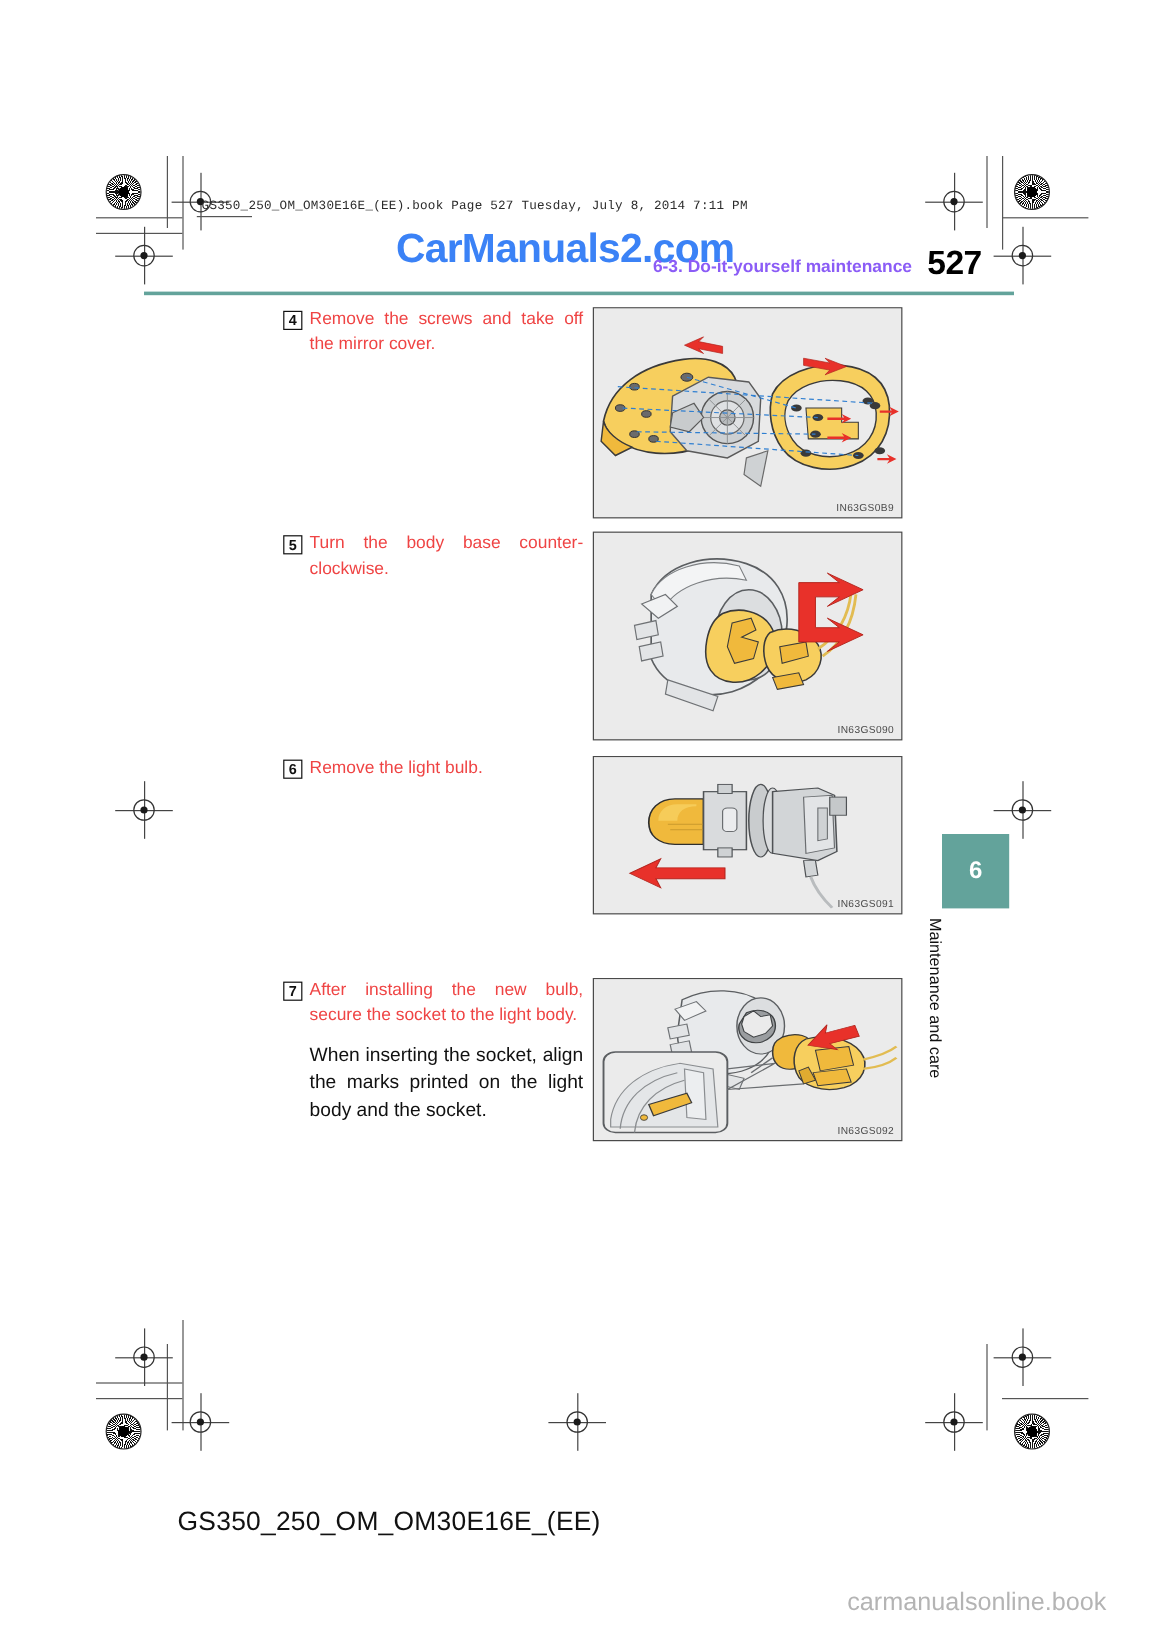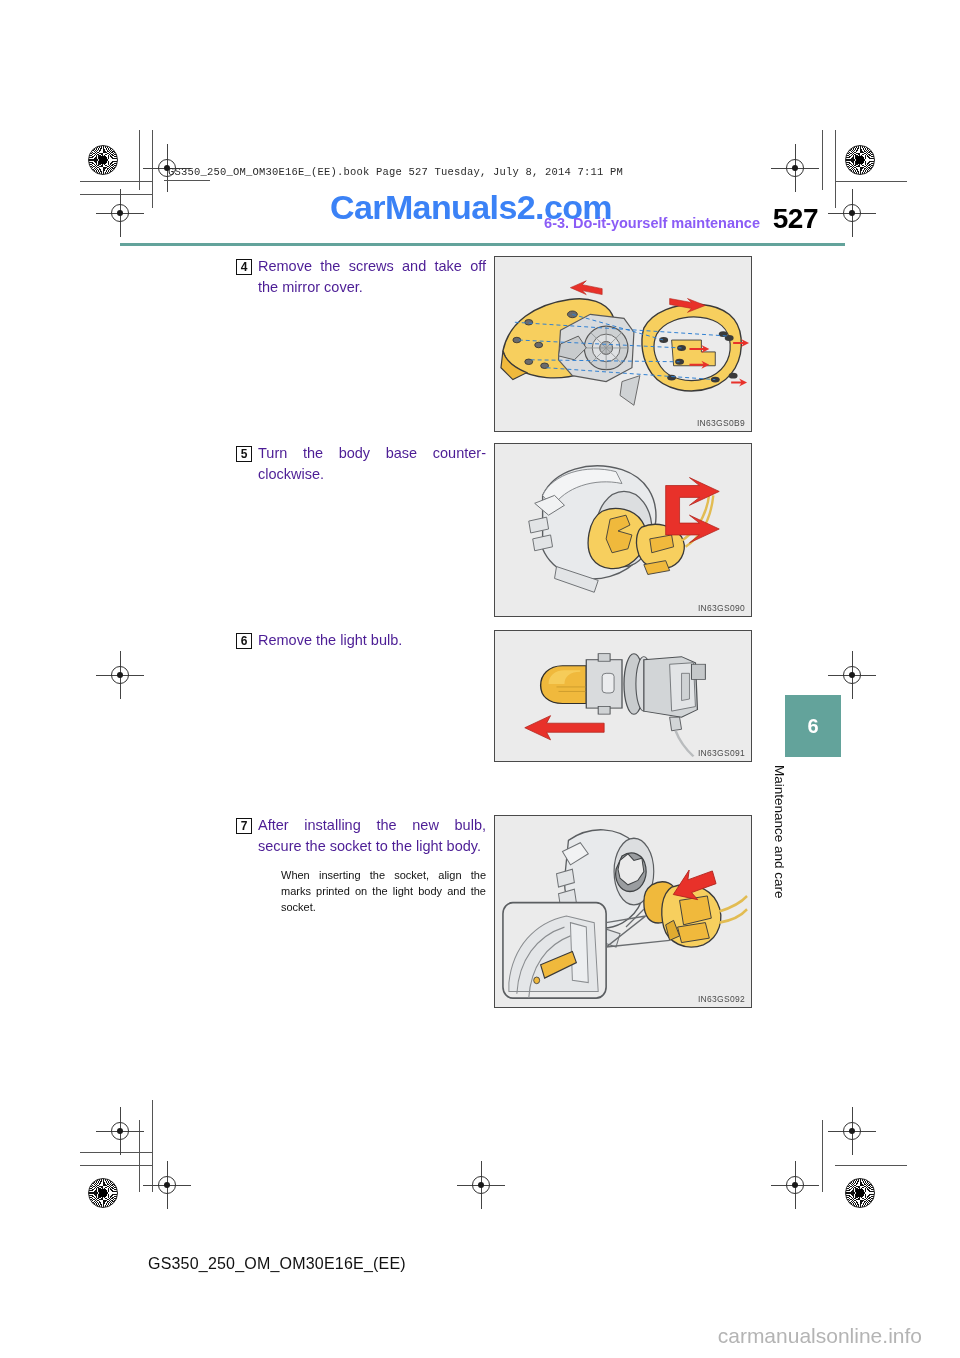--- a/index.html
+++ b/index.html
@@ -69,26 +69,26 @@
 
   .step { position: relative; display: flex; align-items: flex-start; }
   .step-num {
     flex: 0 0 auto;
     width: 16px; height: 16px; margin-top: 3px; margin-right: 6px;
     border: 1.3px solid #111; color: #111;
     font-size: 12px; font-weight: bold; line-height: 14px; text-align: center;
   }
   .step-body { flex: 1 1 auto; }
   .step-text {
-    font-size: 14.5px; color: #4c1d95; line-height: 1.45;
+    font-size: 14.5px; color: #ef4444; line-height: 1.45;
     text-align: justify; text-justify: inter-word;
   }
   .step-sub {
-    font-size: 11px; color: #111; line-height: 1.45; margin-top: 11px;
-    text-align: justify; text-justify: inter-word; margin-left: 23px;
+    font-size: 16px; color: #111; line-height: 1.45; margin-top: 11px;
+    text-align: justify; text-justify: inter-word;
   }
 
   .row { position: absolute; left: 236px; width: 520px; }
   .row .textcol { position: absolute; left: 0; top: 0; width: 250px; }
   .figure {
     position: absolute; left: 258px; top: 0;
     width: 258px; background: #ebebeb; border: 1.3px solid #4a4a4a; text-align: right;
   }
   .figure .fig-caption {
     position: absolute; right: 4px; bottom: 3px;
@@ -109,21 +109,21 @@
     position: absolute; left: 787px; top: 765px;
     width: 170px;
     font-size: 13.5px; color: #111;
     transform: rotate(90deg); transform-origin: 0 0;
     white-space: nowrap;
   }
 
   
   .footer-code {
     position: absolute; left: 148px; top: 1255px;
-    font-size: 16px; color: #111; letter-spacing: .2px; white-space: nowrap;
+    font-size: 22px; color: #111; letter-spacing: .2px; white-space: nowrap;
   }
   .watermark-bottom {
     position: absolute; right: 38px; top: 1324px;
     font-size: 21px; color: #b4b4b4; white-space: nowrap;
   }
 </style>
 </head>
 <body>
 
 <div id="page">
@@ -391,21 +391,21 @@
   <div class="row" style="top:815px;">
     <div class="textcol">
       <div class="step">
         <div class="step-num">7</div>
         <div class="step-body">
           <div class="step-text">After installing the new bulb, secure the socket to the light body.</div>
           <div class="step-sub">When inserting the socket, align the marks printed on the light body and the socket.</div>
         </div>
       </div>
     </div>
-    <div class="figure" style="height:193px;">
+    <div class="figure" style="height:136px;">
       <svg viewBox="0 0 258 172" preserveAspectRatio="none">
         <rect x="0" y="0" width="258" height="172" fill="#ebebeb"></rect>
 
         <path d="M74 22 C96 8 124 10 140 24 C154 36 156 58 148 76
                  C140 94 120 104 100 100 C80 96 70 78 70 58 Z" fill="#e8eaec" stroke="#5b5e61" stroke-width="1.3"></path>
         <ellipse cx="140" cy="50" rx="20" ry="30" fill="#dcdee0" stroke="#5b5e61" stroke-width="1.2"></ellipse>
         <path d="M128 36 C138 30 150 34 152 46 C154 58 146 68 136 68
                  C126 68 120 58 122 48 Z" fill="#9a9da0" stroke="#3f4244" stroke-width="1.2"></path>
         <path d="M126 40 L134 34 L140 40 L148 38 L150 50 L144 58 L134 62 L126 56 L124 48 Z" fill="#ebebeb" stroke="#3f4244" stroke-width="1"></path>
 
@@ -443,15 +443,15 @@
         </g>
       </svg>
       <div class="fig-caption">IN63GS092</div>
     </div>
   </div>
 
   <div class="chapter-tab">6</div>
   <div class="chapter-label">Maintenance and care</div>
 
   <div class="footer-code">GS350_250_OM_OM30E16E_(EE)</div>
-  <div class="watermark-bottom">carmanualsonline.info</div>
+  <div class="watermark-bottom">carmanualsonline.book</div>
 
 </div>
 
 </body></html>

